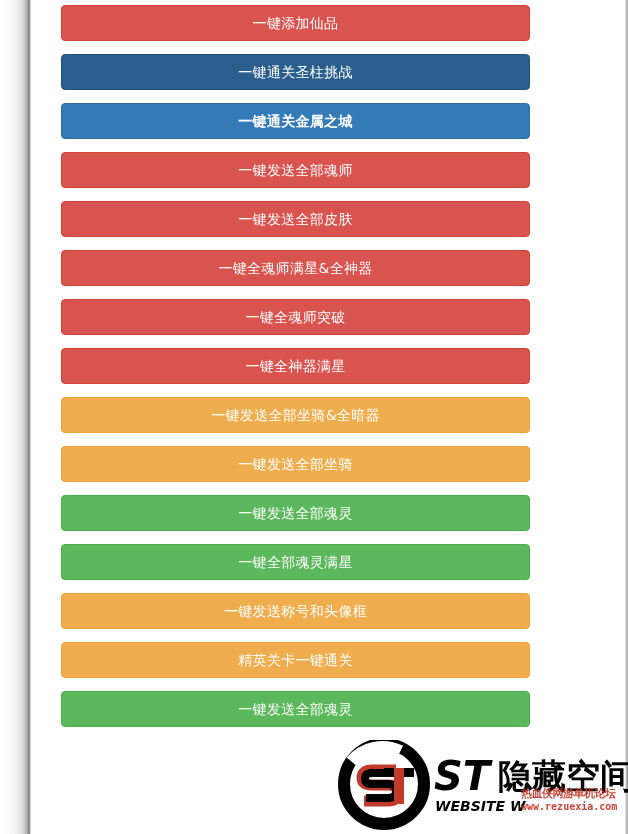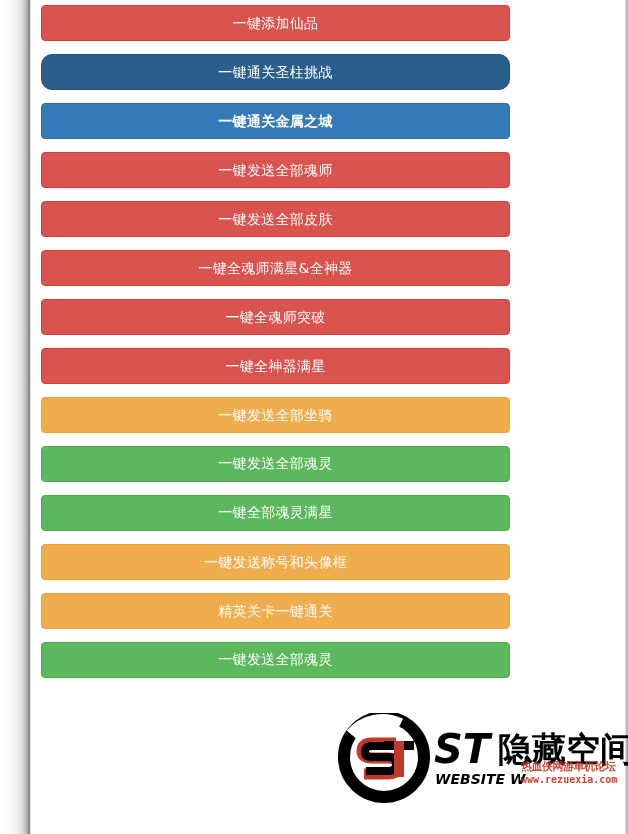--- a/index.html
+++ b/index.html
@@ -88,32 +88,33 @@
     color: #ffffff;
     font-size: 14px;
     font-weight: normal;
     letter-spacing: 0.3px;
     cursor: pointer;
     padding: 0;
     user-select: none;
     white-space: nowrap;
     overflow: hidden;
     font-family: "DejaVu Sans", "Liberation Sans", sans-serif;
+    margin-left: 20px;
   }
   .btn-danger  { background-color: #d9534f; border-color: #d43f3a; }
-  .btn-navy    { background-color: #2a5e8c; border-color: #245179; border-radius: 11px; }
+  .btn-navy    { background-color: #2a5e8c; border-color: #245179; }
   .btn-primary { background-color: #337ab7; border-color: #2e6da4; font-weight: bold; }
   .btn-warning { background-color: #f0ad4e; border-color: #eea236; }
-  .btn-success { background-color: #5cb85c; border-color: #4cae4c; font-family: Liberation Serif, serif; }
+  .btn-success { background-color: #5cb85c; border-color: #4cae4c; }
 
   
   .watermark {
     position: absolute;
     left: 338px;
-    top: 713px;
+    top: 740px;
     width: 290px;
     height: 93px;
     pointer-events: none;
   }
   .wm-mark {
     position: absolute;
     left: 0; top: 0;
     width: 290px; height: 93px;
   }
   .wm-red-overlay {
@@ -168,20 +169,23 @@
       <div class="btn-row">
         <button class="btn btn-danger">一键全魂师满星&amp;全神器</button>
       </div>
       <div class="btn-row">
         <button class="btn btn-danger">一键全魂师突破</button>
       </div>
       <div class="btn-row">
         <button class="btn btn-danger">一键全神器满星</button>
       </div>
       <div class="btn-row">
+        <button class="btn btn-warning">一键发送全部坐骑&amp;全暗器</button>
+      </div>
+      <div class="btn-row">
         <button class="btn btn-warning">一键发送全部坐骑</button>
       </div>
       <div class="btn-row">
         <button class="btn btn-success">一键发送全部魂灵</button>
       </div>
       <div class="btn-row">
         <button class="btn btn-success">一键全部魂灵满星</button>
       </div>
       <div class="btn-row">
         <button class="btn btn-warning">一键发送称号和头像框</button>

